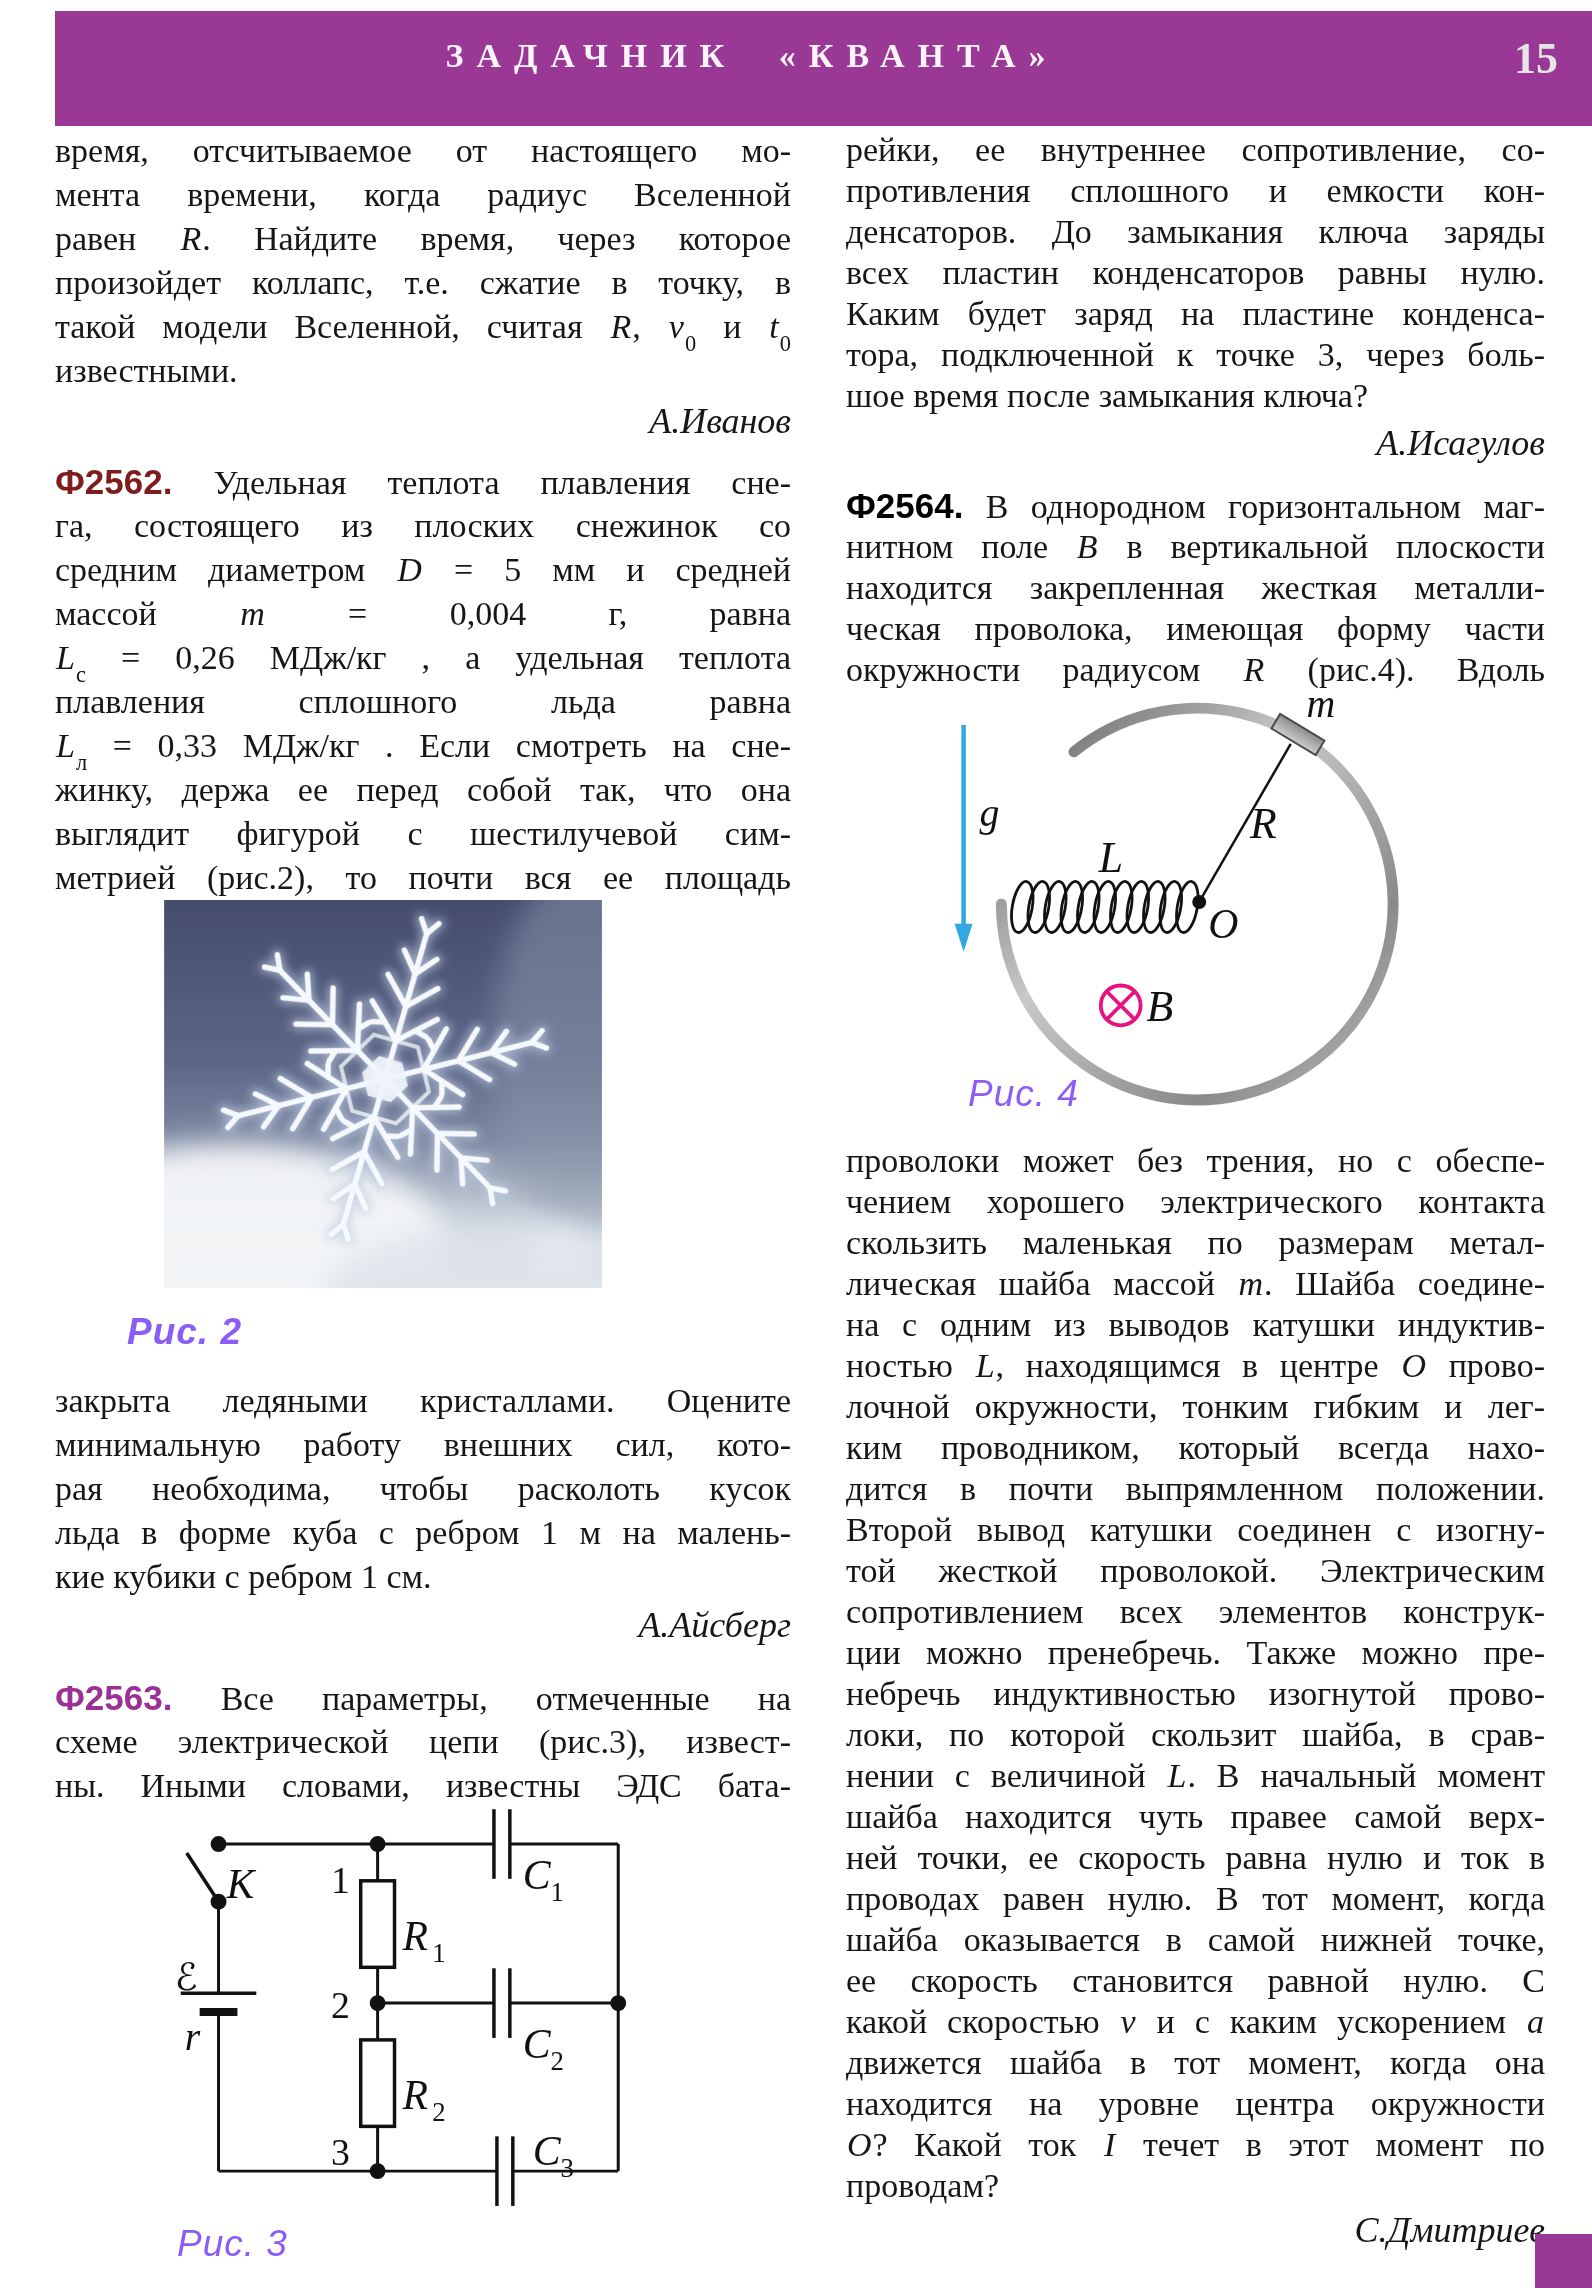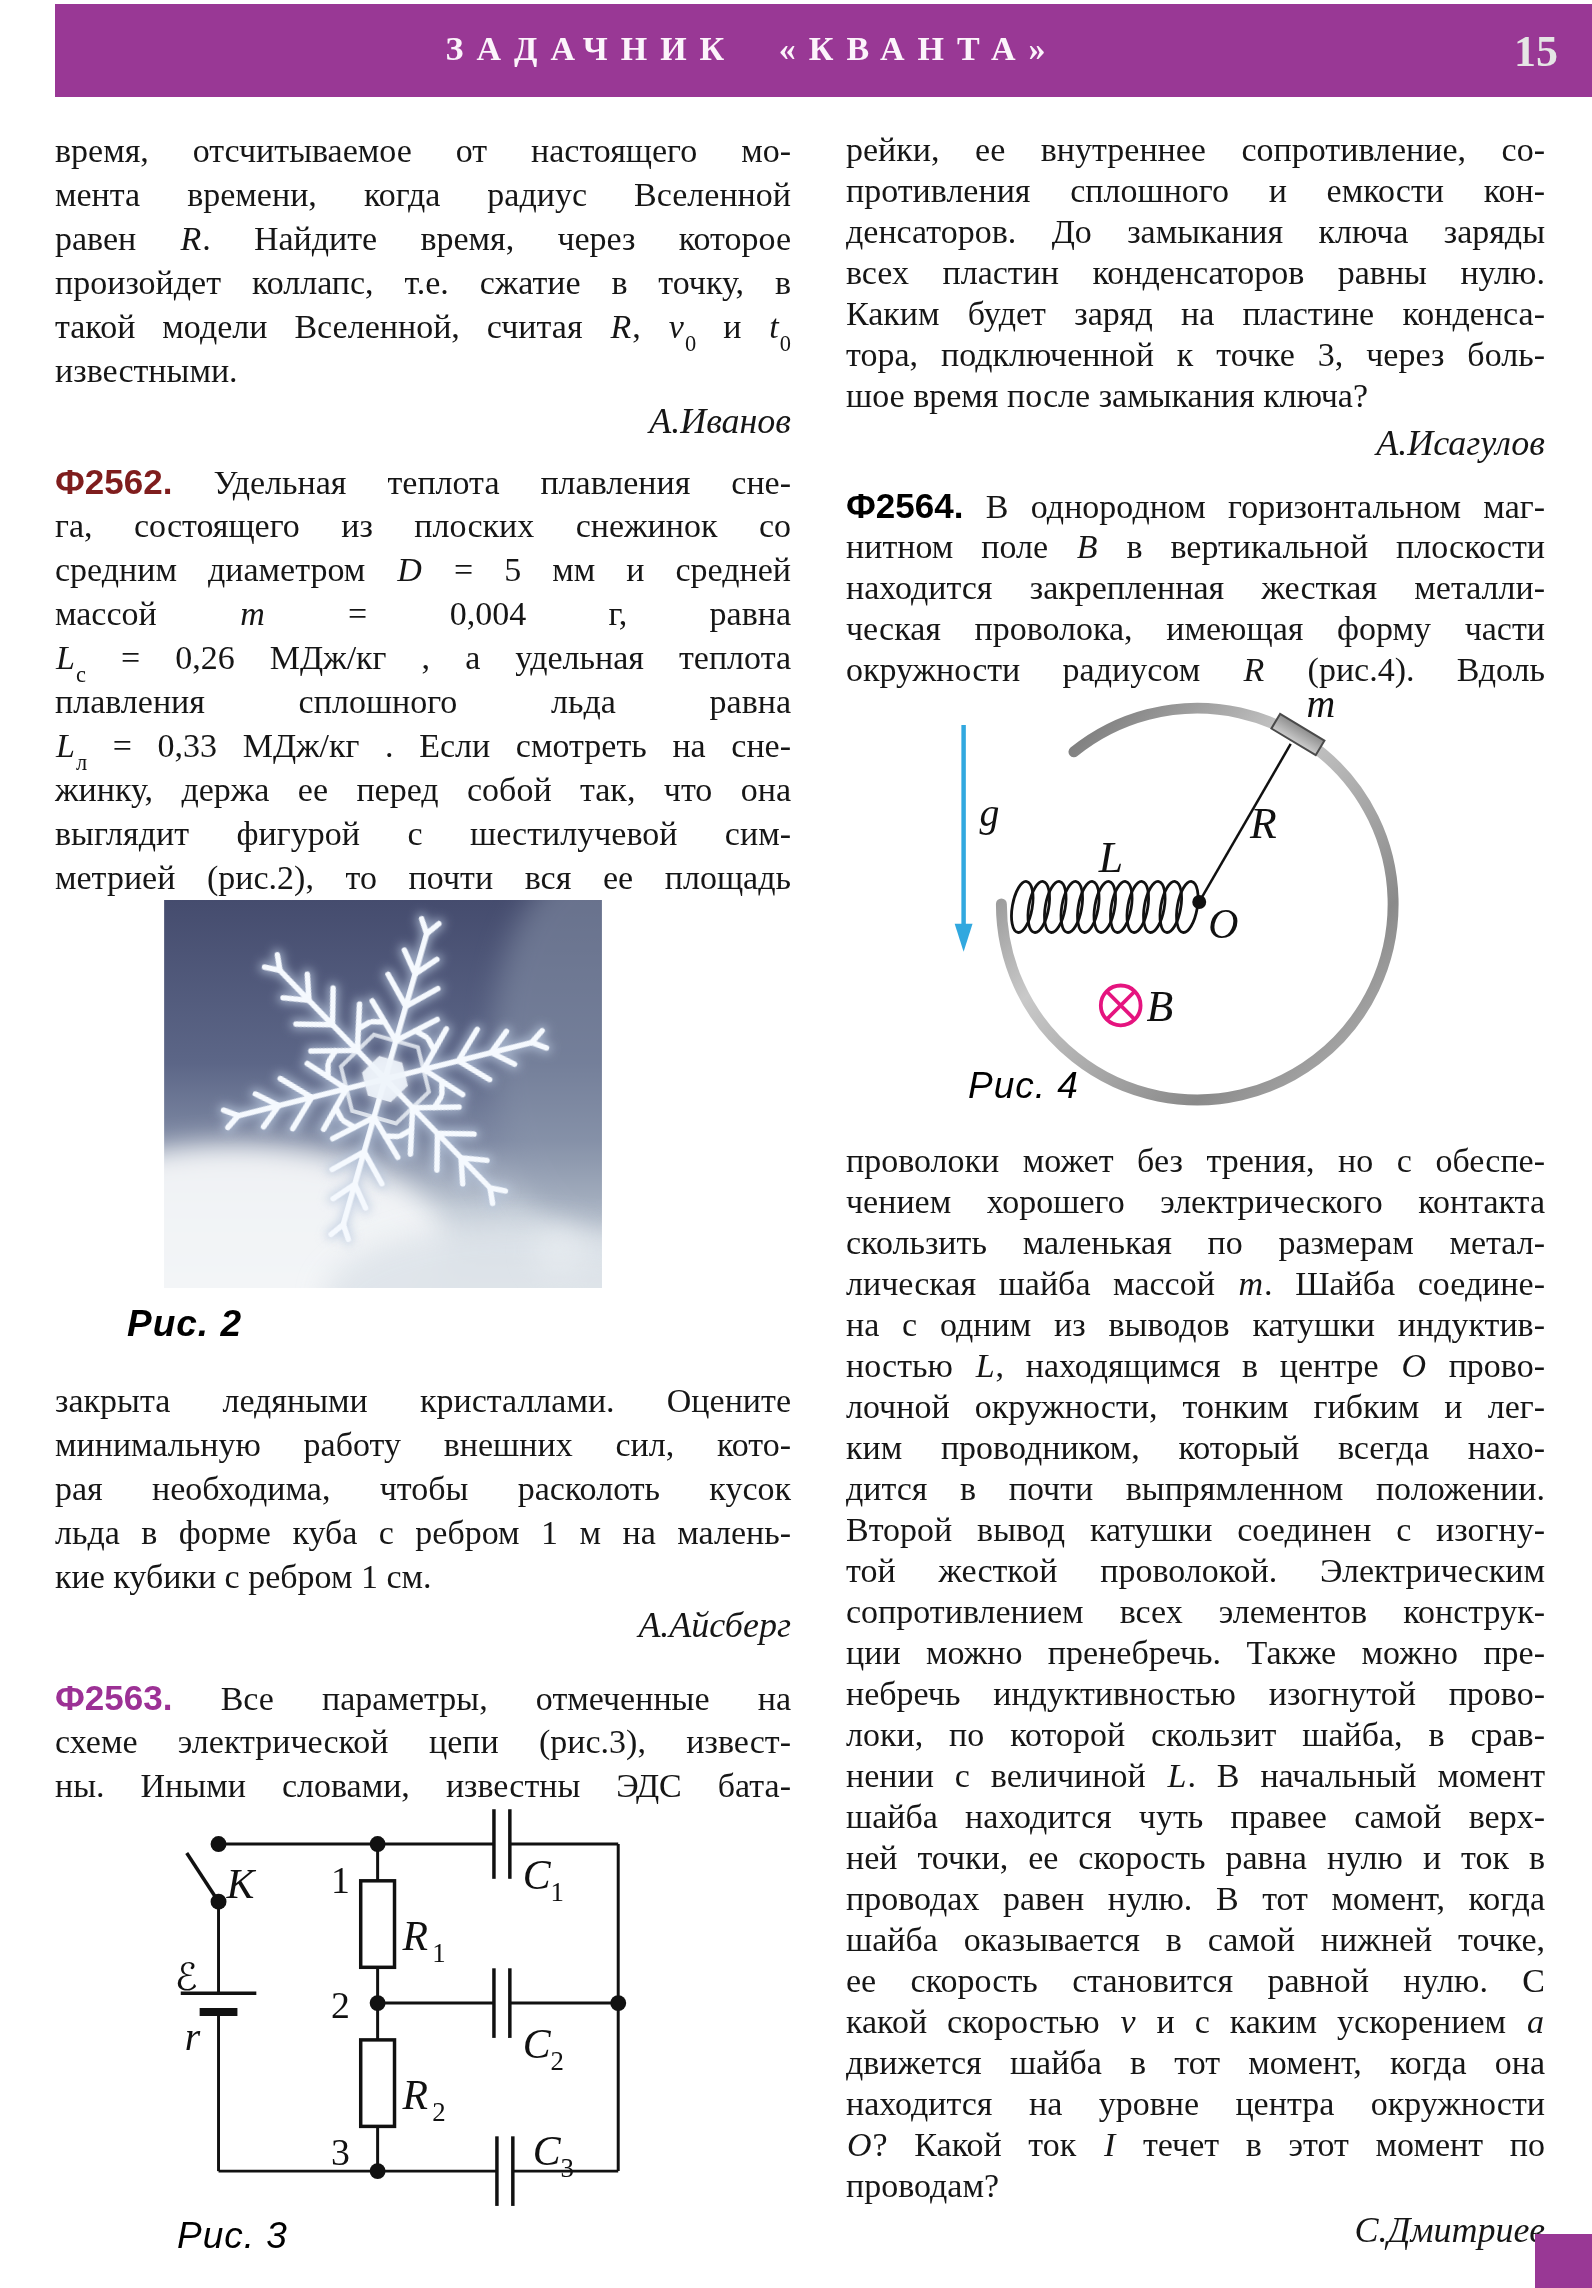--- a/index.html
+++ b/index.html
@@ -1,21 +1,21 @@
 <!DOCTYPE html>
 <html><head>
 <meta charset="utf-8">
 <style>
   html,body { margin:0; padding:0; background:#777; }
   #page {
     position:relative; width:1592px; height:2289px; background:#ffffff;
     font-family:"Liberation Serif", serif; color:#161616; overflow:hidden;
   }
   
-  #banner { position:absolute; left:55px; top:4px; width:1537px; height:93px; }
+  #banner { position:absolute; left:55px; top:11px; width:1537px; height:115px; }
   #banner-title {
     position:absolute; left:299px; top:26px; width:796px; text-align:center;
     font-family:"Liberation Serif", serif; font-weight:bold; font-size:34px;
     letter-spacing:13px; word-spacing:20px; color:#fcf4fb; white-space:nowrap;
   }
   #page-number {
     position:absolute; right:34px; top:22px; font-size:44px; font-weight:bold;
     color:#e5e5e5; font-family:"Liberation Serif", serif;
   }
   #corner-square { position:absolute; left:1535px; top:2234px; width:57px; height:55px; }
@@ -23,21 +23,21 @@
   .tblock { position:absolute; font-size:34px; }
   .line { height:var(--lh); line-height:var(--lh); text-align:justify; text-align-last:justify; overflow:visible; white-space:nowrap; }
   .line.end { text-align-last:left; }
   .line b {
     font-family:"Liberation Sans", sans-serif; font-weight:bold; font-style:normal;
     font-size:35px; letter-spacing:0;
   }
   .line i { font-style:italic; padding:0 1px; }
   .line sub { font-size:66%; line-height:0; position:relative; top:0.22em; }
   .author { position:absolute; font-size:36px; font-style:italic; text-align:right; }
-  .figcap { position:absolute; font-family:"Liberation Sans", sans-serif; font-style:italic; font-size:37px; color:#000000; letter-spacing:1px; }
+  .figcap { position:absolute; font-family:"Liberation Sans", sans-serif; font-style:italic; font-size:37px; color:#8b5cf6; letter-spacing:1px;margin-top:8px; }
   
   .figsvg { position:absolute; }
   svg text { font-family:"Liberation Serif", serif; fill:#111; }
   svg text.var { font-style:italic; }
   svg text.scripte { font-family:"DejaVu Serif","DejaVu Sans", serif; font-style:italic; }
 </style>
 </head>
 <body>
 
 <div id="page">

